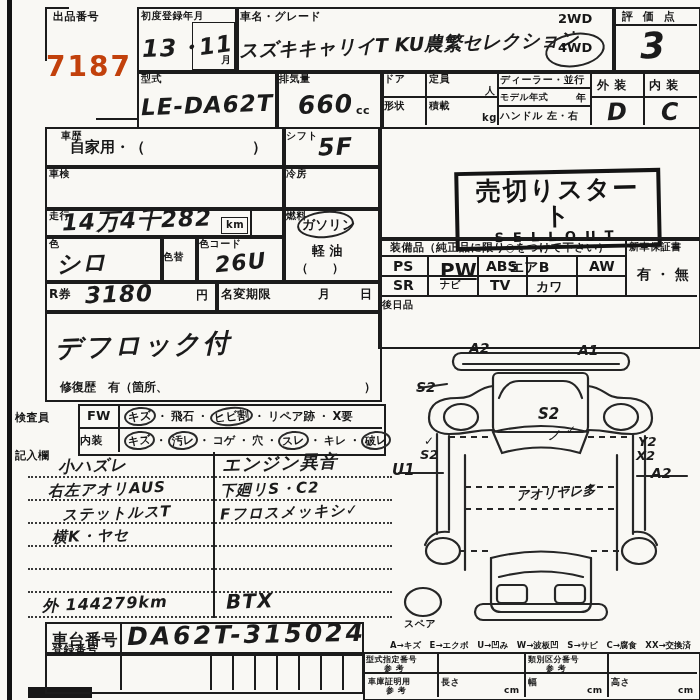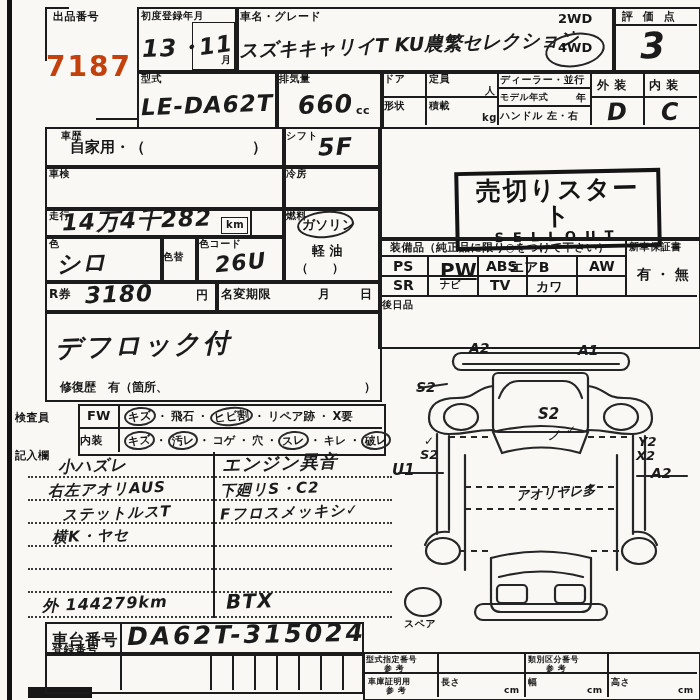--- a/index.html
+++ b/index.html
@@ -274,20 +274,21 @@
   <div class="mark" style="left:548px;top:427px;font-size:12px;">ノ</div>
   <div class="mark" style="left:566px;top:423px;font-size:12px;">✓</div>
   <div class="mark" style="left:424px;top:434px;font-size:12px;">✓</div>
   <div class="mark" style="left:420px;top:447px;font-size:13px;">S2</div>
   <div class="mark" style="left:392px;top:461px;font-size:15px;">U1</div>
   <div class="mark" style="left:638px;top:434px;font-size:13px;">Y2</div>
   <div class="mark" style="left:636px;top:448px;font-size:13px;">X2</div>
   <div class="mark" style="left:651px;top:465px;font-size:14px;">A2</div>
   <div class="mark" style="left:516px;top:484px;font-size:13px;transform:rotate(-4deg);">アオリヤレ多</div>
   <div class="lbl" style="left:404px;top:617px;font-size:10px;">スペア</div>
+  <div class="lbl" style="left:390px;top:640px;font-size:8.5px;letter-spacing:0;">A→キズ　E→エクボ　U→凹み　W→波板凹　S→サビ　C→腐食　XX→交換済</div>
 
   <div class="box" style="left:363px;top:652px;width:334px;height:45px;"></div>
   <div class="ln" style="left:363px;top:672px;width:334px;height:2px;"></div>
   <div class="ln" style="left:437px;top:652px;width:2px;height:45px;"></div>
   <div class="ln" style="left:524px;top:652px;width:2px;height:45px;"></div>
   <div class="ln" style="left:607px;top:652px;width:2px;height:45px;"></div>
   <div class="lbl" style="left:366px;top:654px;font-size:8px;">型式指定番号</div>
   <div class="lbl" style="left:384px;top:663px;font-size:8px;">参 考</div>
   <div class="lbl" style="left:528px;top:654px;font-size:8px;">類別区分番号</div>
   <div class="lbl" style="left:546px;top:663px;font-size:8px;">参 考</div>

